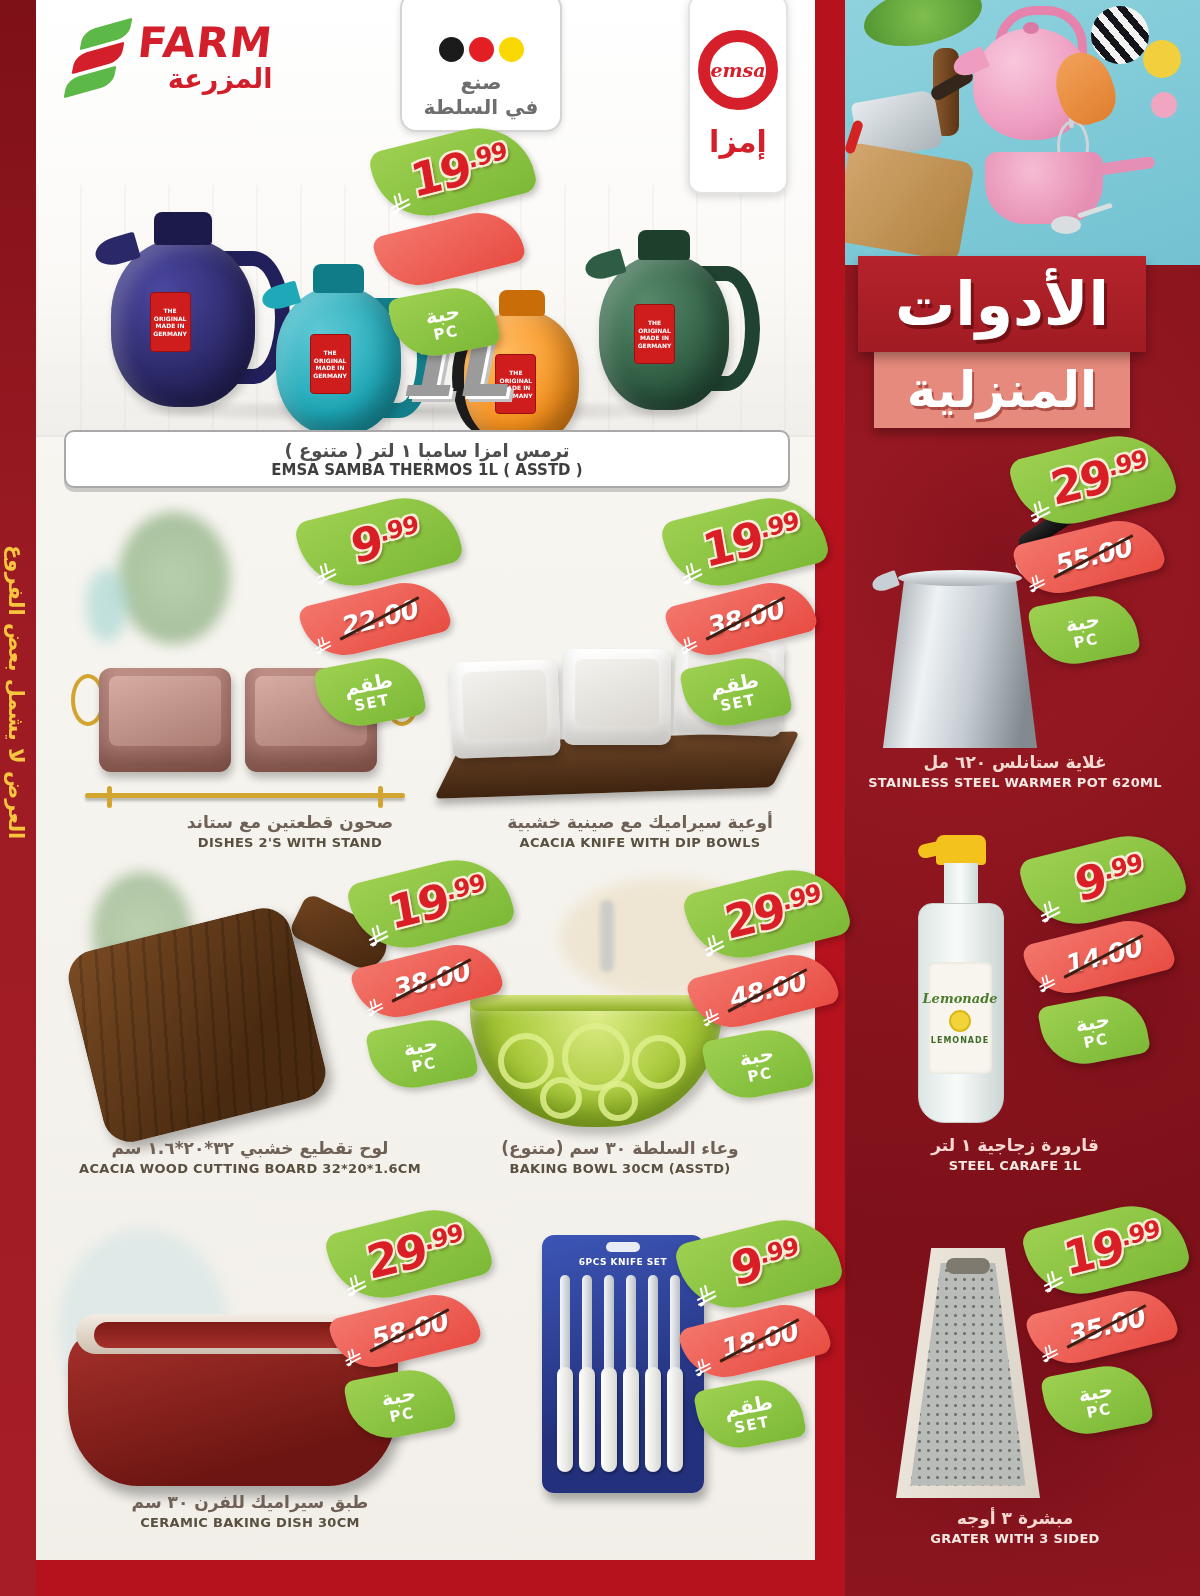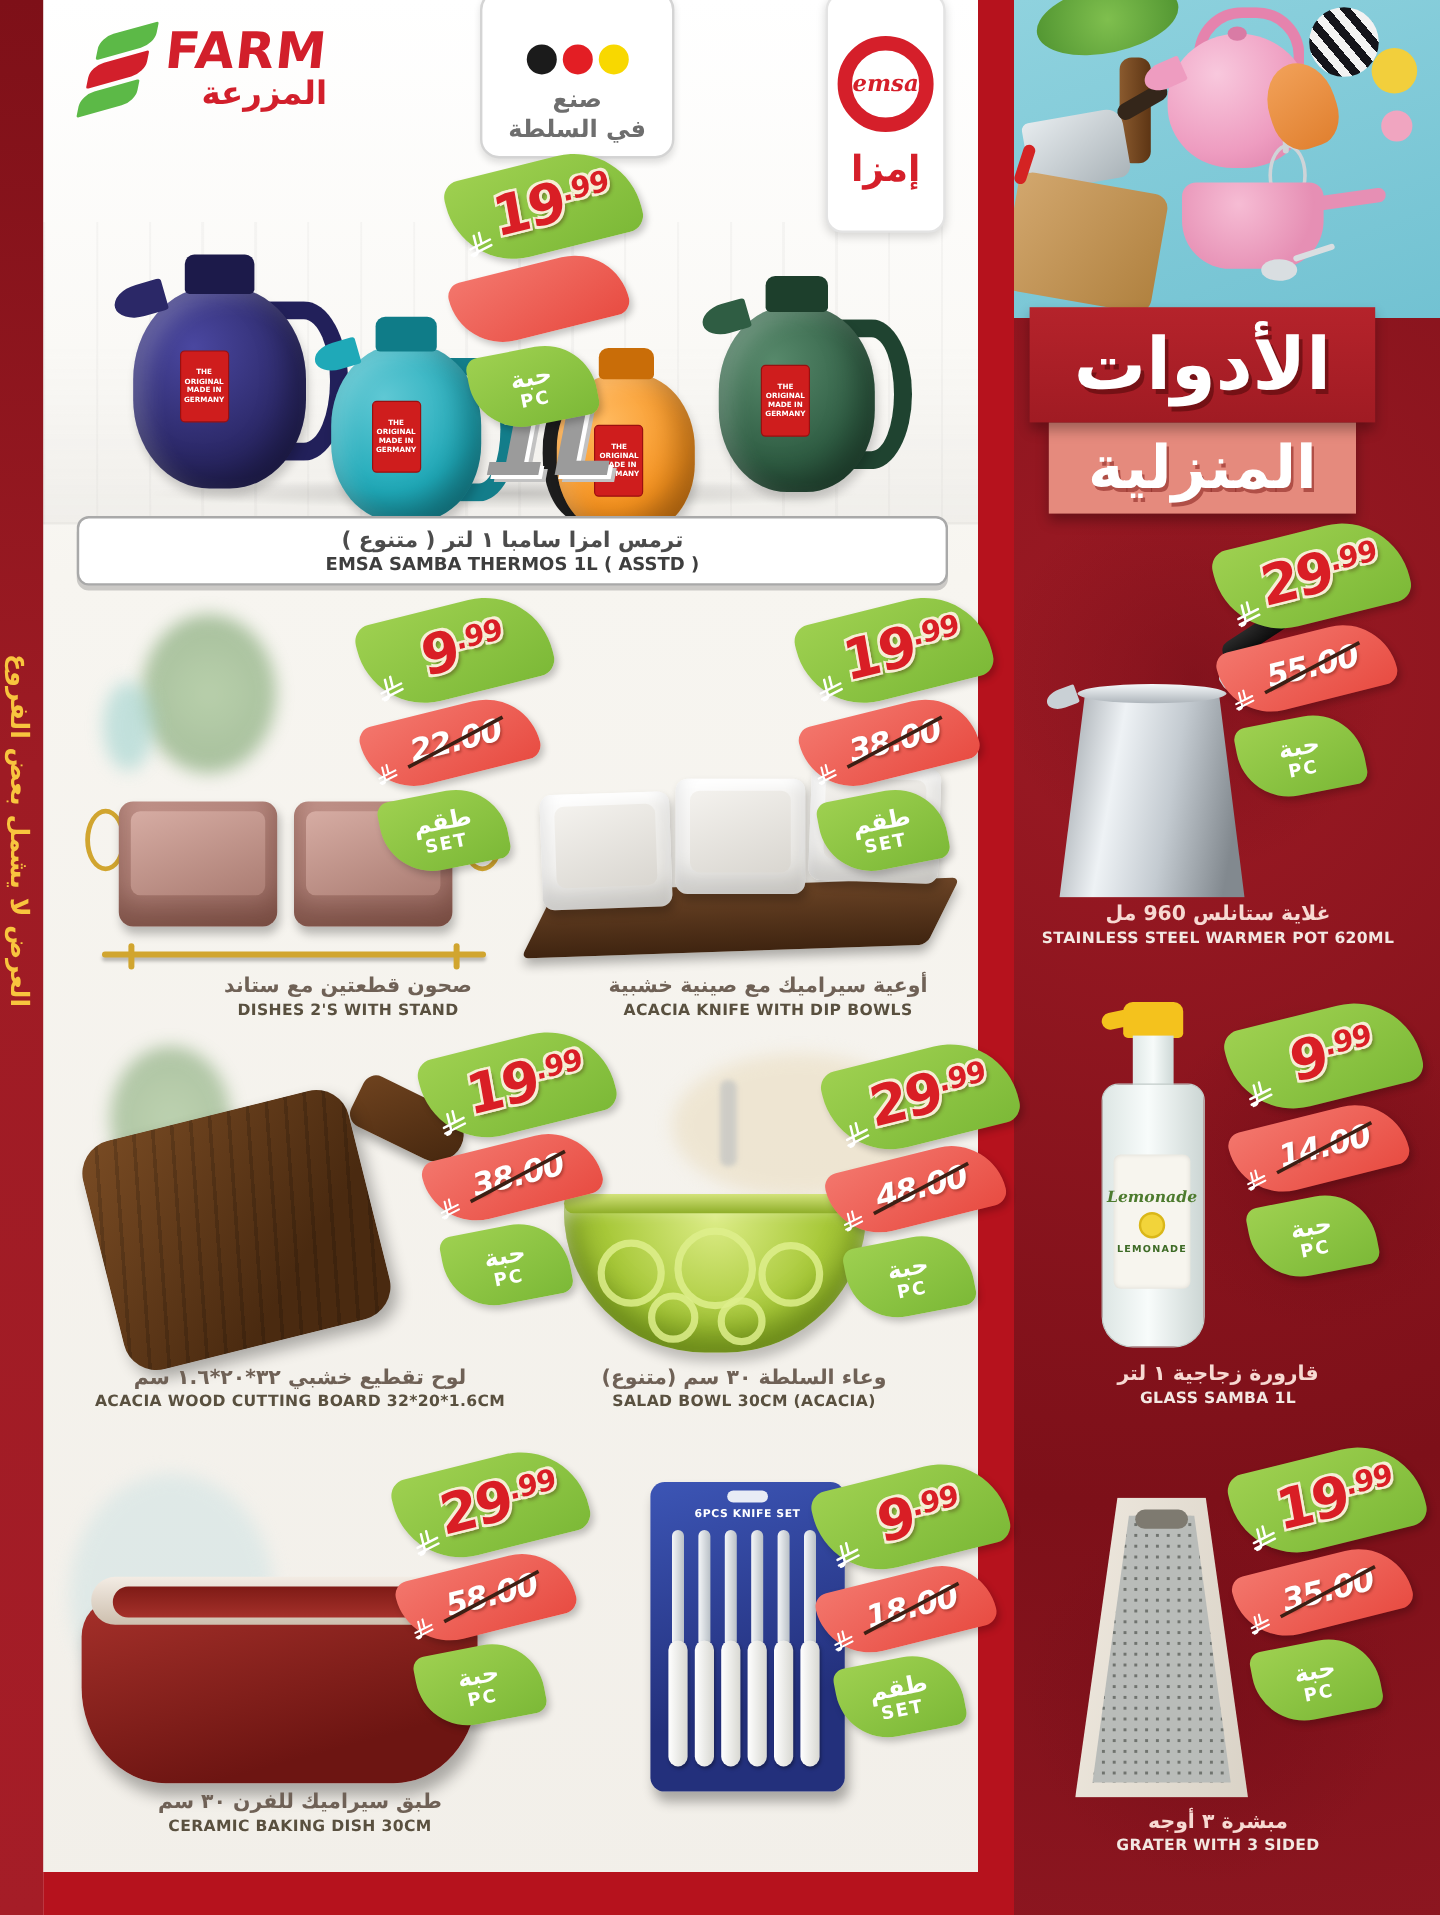--- a/index.html
+++ b/index.html
@@ -476,21 +476,21 @@
       <span class="p-old">48.00</span>
     </div>
     <div class="leaf leaf-unit">
       <span class="u-ar">حبة</span>
       <span class="u-en">PC</span>
     </div>
   </div>
 
   <div class="plabel" style="left:470px;top:1138px;width:300px;">
     <div class="ar">وعاء السلطة ٣٠ سم (متنوع)</div>
-    <div class="en">SALAD BOWL 30CM (ACACIA)</div>
+    <div class="en">BAKING BOWL 30CM (ASSTD)</div>
   </div>
 
   <div class="art" style="left:68px;top:1300px;width:335px;height:195px;">
     <div class="bake-outer"></div>
     <div class="bake-rim"></div>
     <div class="bake-cavity"></div>
   </div>
 
   <div class="badge" style="left:328px;top:1212px;">
     <div class="leaf leaf-new">
@@ -631,21 +631,21 @@
 
   <div class="art" style="left:860px;top:548px;width:215px;height:210px;z-index:3;">
     <div class="pot-handle"></div>
     <div class="pot-ferrule"></div>
     <div class="pot-body"></div>
     <div class="pot-rim"></div>
     <div class="pot-spout"></div>
   </div>
 
   <div class="plabel light" style="left:855px;top:752px;width:320px;">
-    <div class="ar">غلاية ستانلس 960 مل</div>
+    <div class="ar">غلاية ستانلس ٦٢٠ مل</div>
     <div class="en">STAINLESS STEEL WARMER POT 620ML</div>
   </div>
 
   <div class="badge" style="left:1022px;top:838px;">
     <div class="leaf leaf-new">
       <svg class="sar" viewBox="0 0 32 32" fill="none" stroke="currentColor" stroke-width="3" stroke-linecap="round">
           <path d="M3 19 L29 13 M3 26 L29 20 M11 4 V22 Q11 28 5 28 M18 2 V15"></path>
         </svg>
       <span class="p-val">
           <span class="p-int">9</span>
@@ -672,21 +672,21 @@
       <div class="clabel">
         <span class="script">Lemonade</span>
         <span class="lemon"></span>
         <span class="caps">LEMONADE</span>
       </div>
     </div>
   </div>
 
   <div class="plabel light" style="left:855px;top:1135px;width:320px;">
     <div class="ar">قارورة زجاجية ١ لتر</div>
-    <div class="en">GLASS SAMBA 1L</div>
+    <div class="en">STEEL CARAFE 1L</div>
   </div>
 
   <div class="badge" style="left:1025px;top:1208px;">
     <div class="leaf leaf-new">
       <svg class="sar" viewBox="0 0 32 32" fill="none" stroke="currentColor" stroke-width="3" stroke-linecap="round">
           <path d="M3 19 L29 13 M3 26 L29 20 M11 4 V22 Q11 28 5 28 M18 2 V15"></path>
         </svg>
       <span class="p-val">
           <span class="p-int">19</span>
           <span class="p-dec">.99</span>

